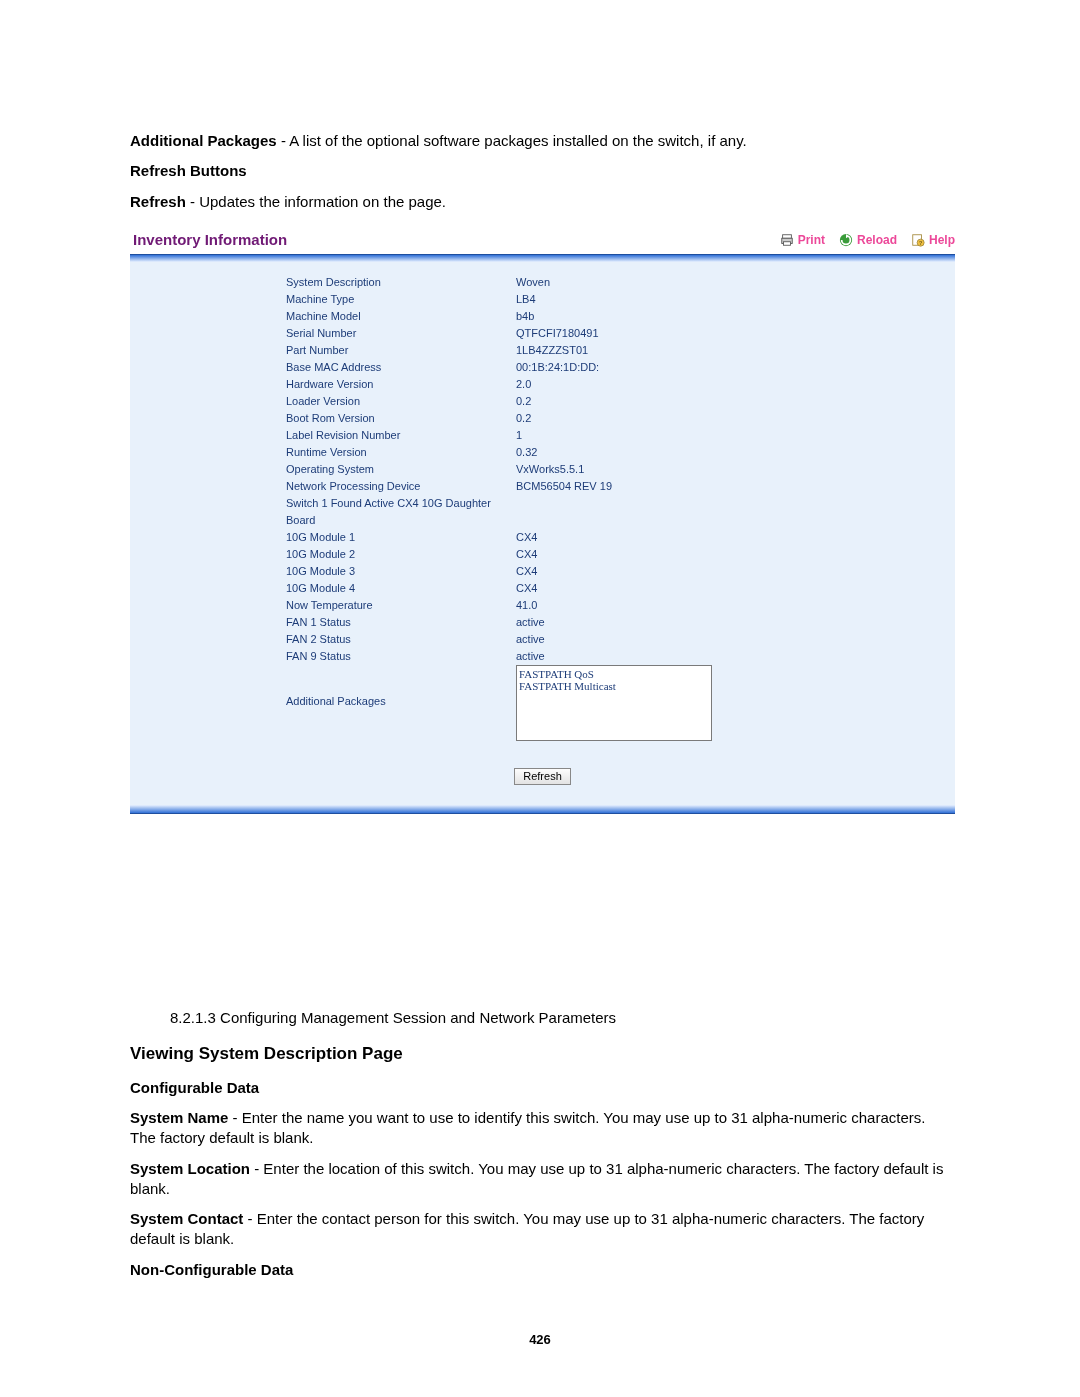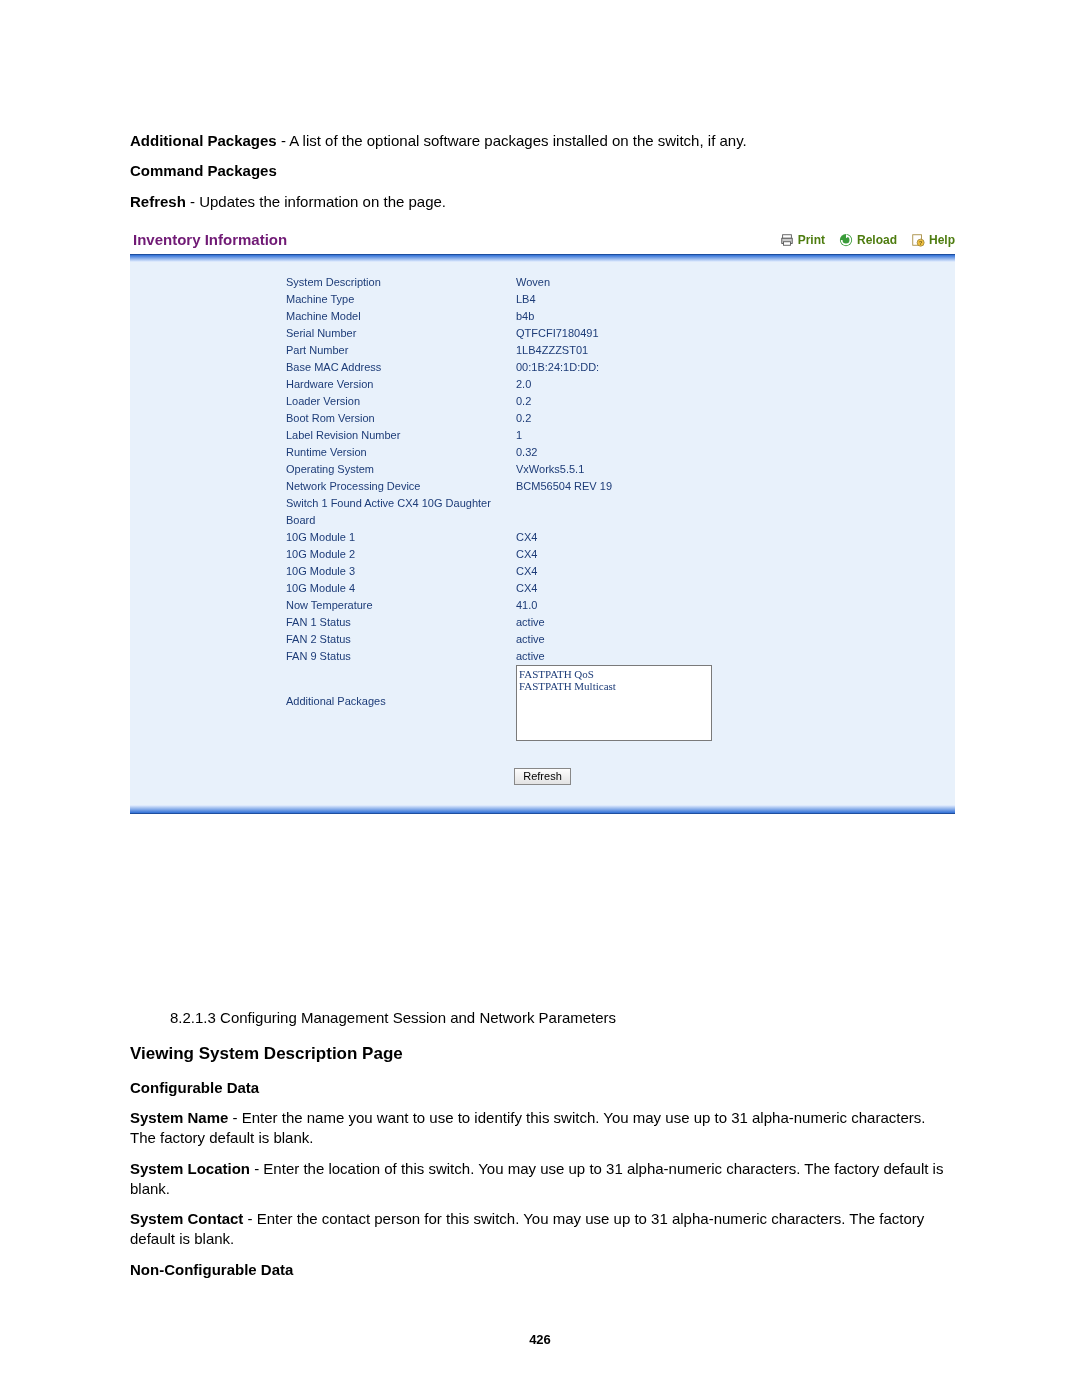--- a/index.html
+++ b/index.html
@@ -4,21 +4,21 @@
 <style>
 html,body{margin:0;padding:0;background:#fff;font-family:Arial,Helvetica,sans-serif;color:#000}
 .page{width:1080px;min-height:1397px;margin:16px auto;position:relative;padding:115px 125px 0 130px;box-sizing:border-box}
 .prose p{font-size:15px;line-height:1.35;margin:0 0 10px}
 .prose .bold{font-weight:bold}
 .indent-1{margin-left:94px}
 .screenshot{margin-top:14px;border:0}
 .hdrbar{display:flex;align-items:center;height:28px}
 .hdrbar .title{color:#701a75;font-weight:bold;font-size:15px;padding-left:3px}
 .hdrbar .sp{flex:1}
-.hdrbar .act{display:flex;align-items:flex-start;font-size:12px;font-weight:bold;color:#4d7c0f;margin-left:14px;cursor:pointer}
+.hdrbar .act{display:flex;align-items:flex-start;font-size:12px;font-weight:bold;color:#ec4899;margin-left:14px;cursor:pointer}
 .hdrbar .ic{width:14px;height:14px;margin-right:4px;display:inline-block}
 .bluebar{height:7px;background:linear-gradient(#2f6fd6,#e8f1ff);border-top:1px solid #1e4e9e}
 .panel{background:#e8f1fb;padding:12px 6px 20px;font-size:11px;color:#1d3c78}
 .row{display:flex;line-height:17px}
 .row .k{width:230px;margin-left:150px}
 .row .v{flex:1}
 .ta{width:190px;height:70px;border:1px solid #7a7a7a;background:#fff;font-family:Liberation Serif, serif;font-size:11px;color:#1d3c78;resize:none;padding:2px}
 .ctr{text-align:center;margin-top:22px}
 .btn{font-size:11px;padding:1px 8px 2px;border:1px solid #888;background:linear-gradient(#fdfdfd,#e3e3e3);cursor:pointer}
 .bluefoot{height:8px;background:linear-gradient(#e8f1ff,#2f6fd6);border-bottom:1px solid #1e4e9e}
@@ -30,21 +30,21 @@
 </style>
 </head>
 <body>
 
 <div class="page">
 
   <div class="prose">
     <p>
       <span class="bold">Additional Packages</span><span> - A list of the optional software packages installed on the switch, if any.</span>
     </p>
-    <p class="bold indent-1">Command Packages</p>
+    <p class="bold indent-1">Refresh Buttons</p>
     <p>
       <span class="bold">Refresh</span><span> - Updates the information on the page.</span>
     </p>
   </div>
 
   <div class="screenshot">
     <div class="hdrbar">
       <span class="title">Inventory Information</span>
       <span class="sp"></span>
       <span class="act">

